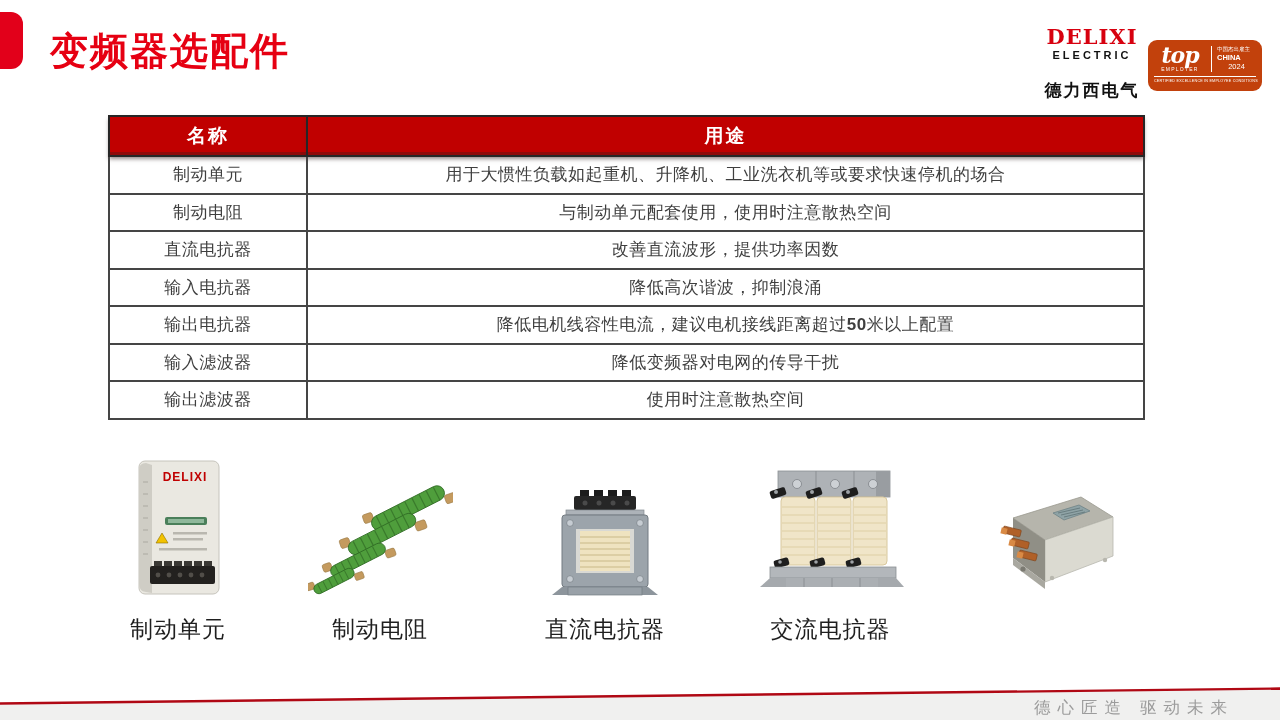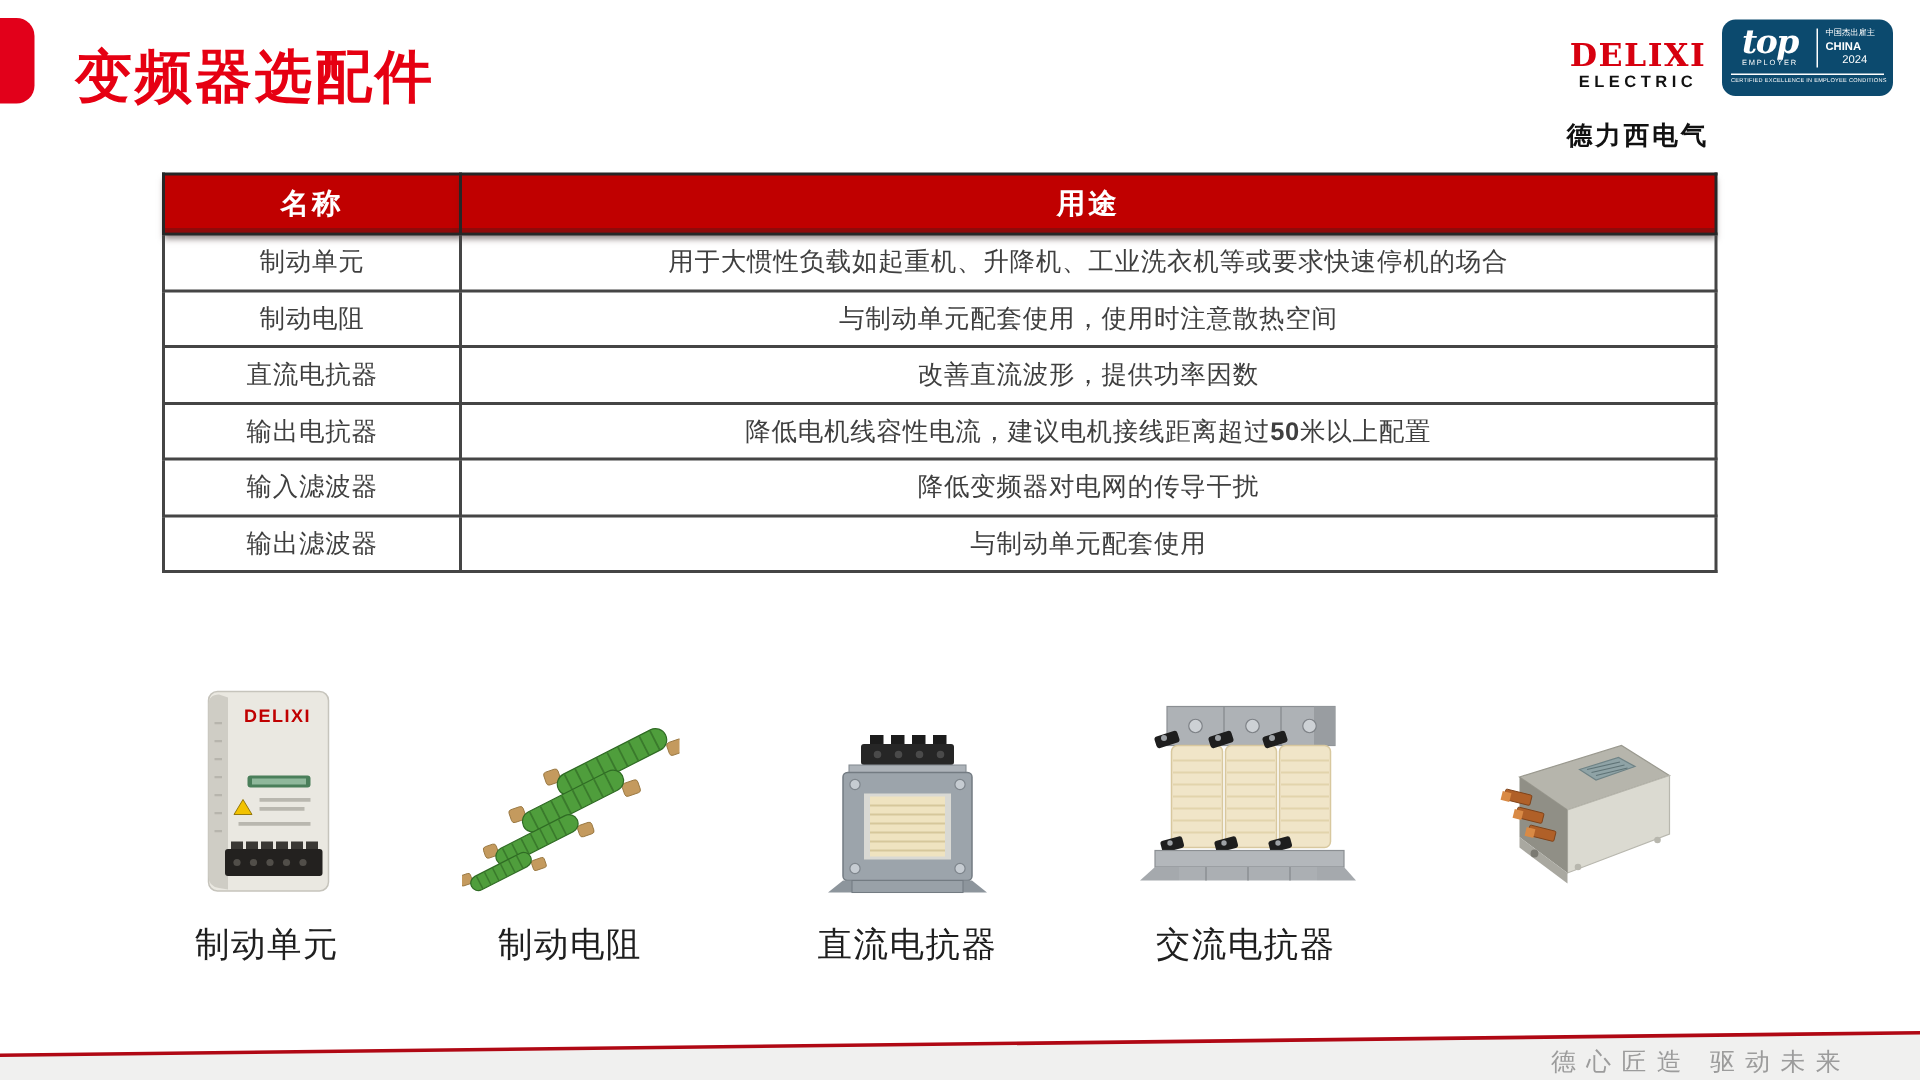--- a/index.html
+++ b/index.html
@@ -20,22 +20,22 @@
   }
   .brand { position:absolute; left:1042px; top:26px; width:100px; text-align:center; }
   .brand-name {
     font-family:"DejaVu Serif", serif; font-weight:900; font-size:21px;
     color:#D7000F; letter-spacing:1px; line-height:1;
   }
   .brand-sub { font-size:11px; font-weight:bold; color:#111; letter-spacing:3px; margin-top:2px; }
   .brand-cn { font-size:17px; font-weight:bold; color:#111; letter-spacing:2px; margin-top:18px; white-space:nowrap; }
 
   .badge {
-    position:absolute; left:1148px; top:13px; width:114px; height:51px;
-    background:#0c4a6e; border-radius:9px; color:#fff; padding:4px 6px 2px 6px;
+    position:absolute; left:1148px; top:40px; width:114px; height:51px;
+    background:#c2410c; border-radius:9px; color:#fff; padding:4px 6px 2px 6px;
   }
   .badge-top-row { display:flex; align-items:center; height:30px; }
   .badge-top-logo {
     font-family:"DejaVu Serif", serif; font-style:italic; font-weight:bold;
     font-size:22px; line-height:0.9; letter-spacing:-1px;
   }
   .badge-left { width:52px; text-align:center; }
   .badge-employer { font-size:5px; letter-spacing:1.2px; margin-top:1px; }
   .badge-divider { width:1px; height:26px; background:#fff; margin:0 5px; }
   .badge-right { flex:1; text-align:left; line-height:1.25; }
@@ -136,30 +136,34 @@
       </tr>
       <tr>
         <td class="col-name">制动电阻</td>
         <td>与制动单元配套使用，使用时注意散热空间</td>
       </tr>
       <tr>
         <td class="col-name">直流电抗器</td>
         <td>改善直流波形，提供功率因数</td>
       </tr>
       <tr>
+        <td class="col-name">输入电抗器</td>
+        <td>降低高次谐波，抑制浪涌</td>
+      </tr>
+      <tr>
         <td class="col-name">输出电抗器</td>
         <td>降低电机线容性电流，建议电机接线距离超过<b>50</b>米以上配置</td>
       </tr>
       <tr>
         <td class="col-name">输入滤波器</td>
         <td>降低变频器对电网的传导干扰</td>
       </tr>
       <tr>
         <td class="col-name">输出滤波器</td>
-        <td>与制动单元配套使用</td>
+        <td>使用时注意散热空间</td>
       </tr>
     </tbody>
 </table>
 
 <div class="product" id="product-1">
   <div class="product-img">
     <svg width="98" height="142" viewBox="0 0 98 142">
       <rect x="10" y="3" width="80" height="133" rx="6" fill="#EAE8E1" stroke="#C6C4BC"></rect>
       <path d="M10 12 Q10 5 17 5 L23 7 L23 135 L17 134 Q10 133 10 126 Z" fill="#CFCDC5"></path>
       <g stroke="#B7B5AD" stroke-width="1.5">

